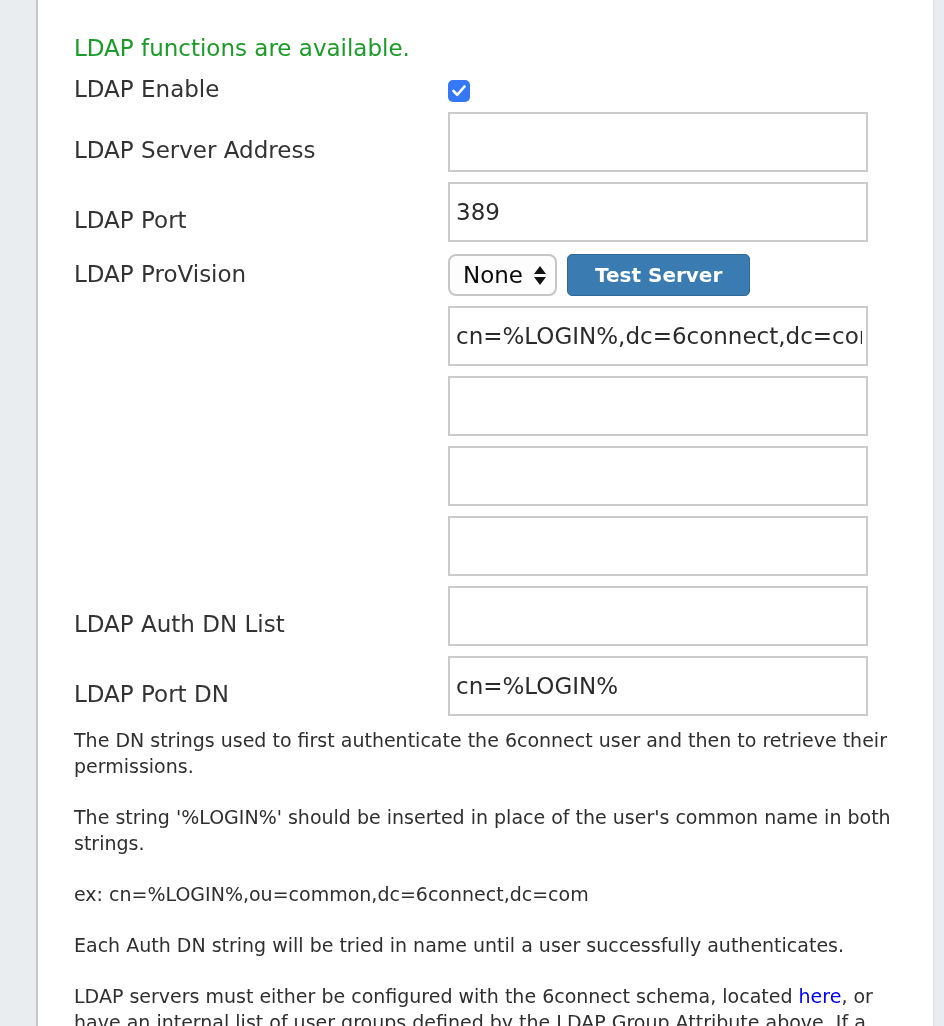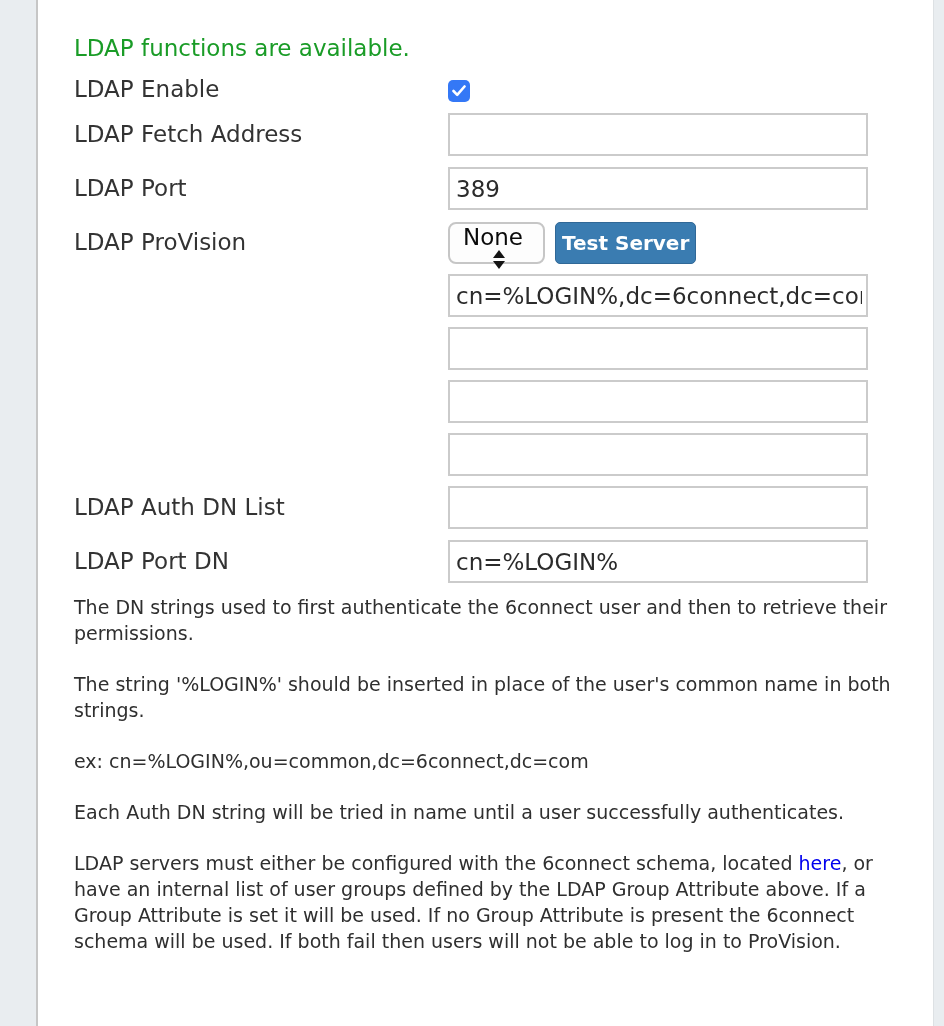--- a/index.html
+++ b/index.html
@@ -37,21 +37,21 @@
   .row--checkbox .row-label { line-height: 26px; }
   .checkbox {
     width: 22px; height: 22px;
     margin-top: 2px;
     border-radius: 5px;
     background: #3478f6;
     display: flex; align-items: center; justify-content: center;
     cursor: default;
   }
   .text-input {
-    width: 420px; height: 43px;
+    width: 420px; height: 60px;
     border: 2px solid #cbcbcb;
     border-radius: 0;
     background: #ffffff;
     font-family: "DejaVu Sans", sans-serif;
     font-size: 23px;
     color: #2b2b2b;
     padding: 0 4px 0 6px;
     outline: none;
   }
   .stack { display: flex; flex-direction: column; gap: 10px; }
@@ -59,21 +59,20 @@
   .select {
     display: inline-flex;
     align-items: center;
     height: 42px;
     border: 2px solid #c6c6c6;
     border-radius: 8px;
     background: #fdfdfd;
     padding: 0 9px 0 13px;
     margin-right: 10px;
     cursor: default;
-    flex-direction: column;
   }
   .select-value { font-size: 23px; color: #0a0a0a; margin-right: 11px; }
   .select-arrows { display: flex; flex-direction: column; gap: 3px; }
   .arr-up {
     width: 0; height: 0;
     border-left: 6px solid transparent;
     border-right: 6px solid transparent;
     border-bottom: 8px solid #141414;
   }
   .arr-down {
@@ -84,21 +83,21 @@
   }
   .btn-test {
     height: 42px;
     background: #3a7cb1;
     border: 1px solid #306897;
     border-radius: 5px;
     color: #ffffff;
     font-family: "DejaVu Sans", sans-serif;
     font-weight: bold;
     font-size: 20px;
-    padding: 0 6px;
+    padding: 0 27px;
     cursor: pointer;
   }
   .help { margin-top: 11px; width: 836px; }
   .help p {
     font-size: 19px;
     line-height: 26px;
     color: #2f2f2f;
     margin: 0 0 25px 0;
   }
   .help a { color: #0000ee; text-decoration: none; cursor: pointer; }
@@ -113,21 +112,21 @@
   <div class="row row--checkbox">
     <div class="row-label">LDAP Enable</div>
     <div class="checkbox">
       <svg width="14" height="12" viewBox="0 0 14 12">
         <polyline points="1.5,6 5.2,9.8 12.5,1.5" stroke="#ffffff" stroke-width="2.6" fill="none" stroke-linecap="round" stroke-linejoin="round"></polyline>
       </svg>
     </div>
   </div>
 
   <div class="row">
-    <div class="row-label">LDAP Fetch Address</div>
+    <div class="row-label">LDAP Server Address</div>
     <input type="text" class="text-input" value="" style="">
   </div>
 
   <div class="row">
     <div class="row-label">LDAP Port</div>
     <input type="text" class="text-input" value="389" style="">
   </div>
 
   <div class="row">
     <div class="row-label">LDAP ProVision</div>

